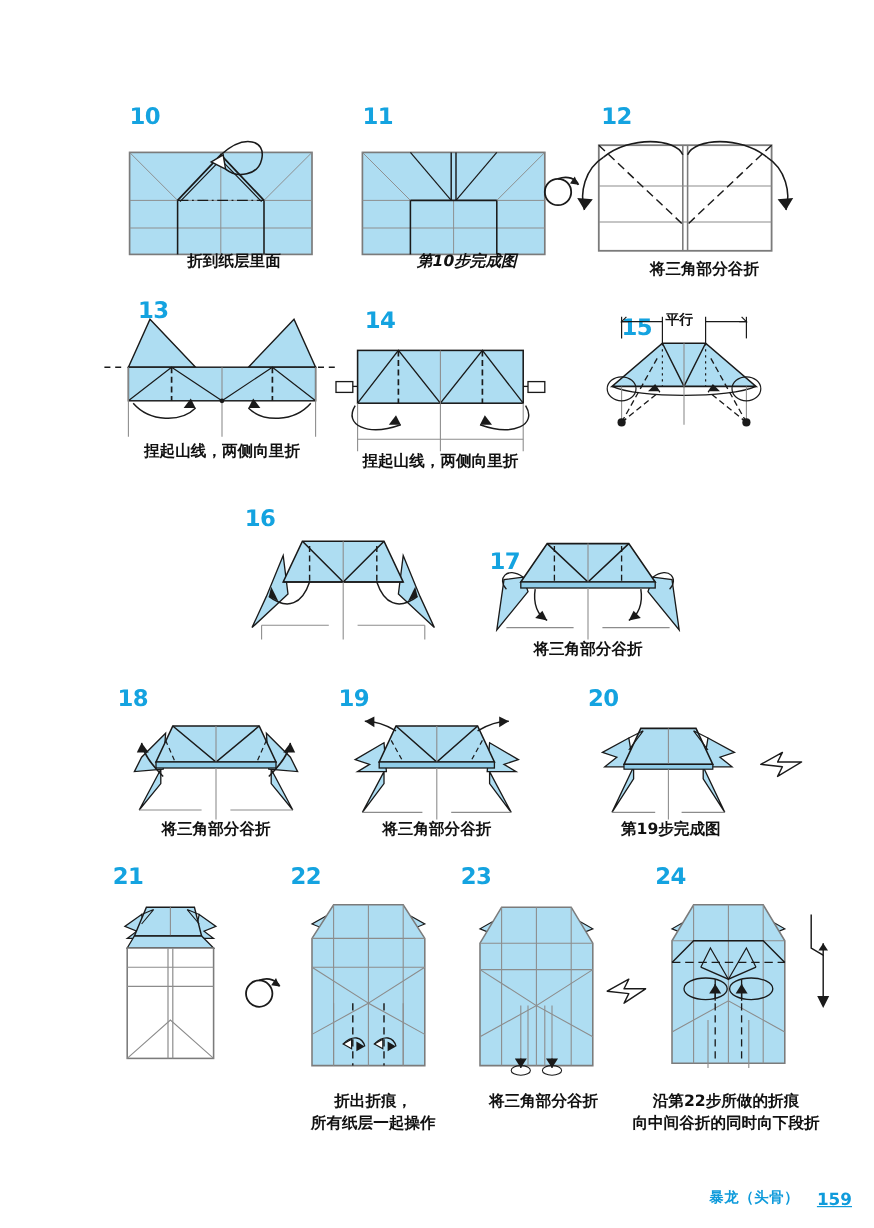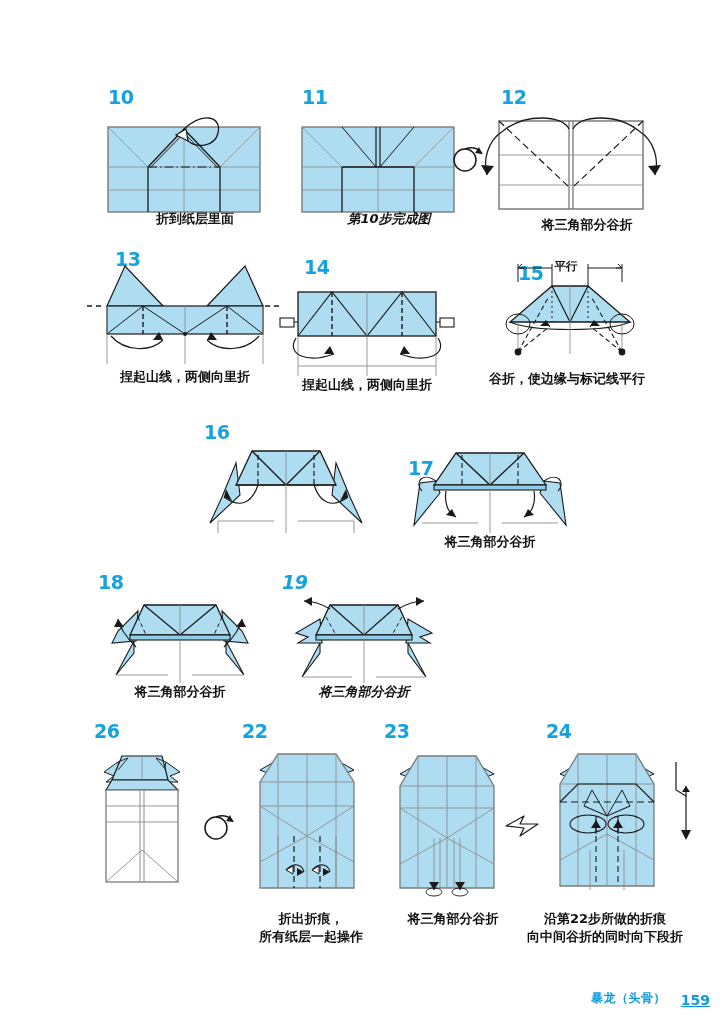--- a/index.html
+++ b/index.html
@@ -221,21 +221,20 @@
         <circle cx="160" cy="100" r="3.4" fill="#1A1A1A"></circle>
         <path d="M56,100 L88,74" fill="none" stroke="#1A1A1A" stroke-width="1.1" stroke-dasharray="5,3"></path>
         <path d="M88,74 L78,74 L84,68 Z" fill="#1A1A1A"></path>
         <path d="M56,100 L86,46" fill="none" stroke="#1A1A1A" stroke-width="1.1" stroke-dasharray="5,3"></path>
         <path d="M160,100 L128,74" fill="none" stroke="#1A1A1A" stroke-width="1.1" stroke-dasharray="5,3"></path>
         <path d="M128,74 L138,74 L132,68 Z" fill="#1A1A1A"></path>
         <path d="M160,100 L130,46" fill="none" stroke="#1A1A1A" stroke-width="1.1" stroke-dasharray="5,3"></path>
       </svg>
     </div>
     <div class="caption" style="left:54px;top:6px;width:100px;font-size:11.5px;">平行</div>
-    <div class="caption" style="left:-18px;top:118px;width:246px;">谷折，使边缘与标记线平行</div>
   </div>
 
   <div class="step" style="left:196px;top:423px;width:180px;height:120px;">
     <div class="stepnum" style="left:8px;top:0px;">16</div>
     <div class="fig" style="left:0px;top:18px;">
       <svg width="180" height="100" viewBox="0 0 180 100">
 
         <path d="M40,22 L26,56 L14,82 L44,54 Z" fill="#AEDDF2" stroke="#1A1A1A" stroke-width="1.1"></path>
         <path d="M140,22 L154,56 L166,82 L136,54 Z" fill="#AEDDF2" stroke="#1A1A1A" stroke-width="1.1"></path>
 
@@ -311,21 +310,21 @@
         <path d="M134,56 C144,46 150,38 152,28" fill="none" stroke="#1A1A1A" stroke-width="1.2"></path>
         <path d="M152,28 L146,36 L156,36 Z" fill="#1A1A1A"></path>
         <line x1="90" y1="49" x2="90" y2="92" stroke="#8C8C8C" stroke-width="0.9"></line>
         <line x1="26" y1="84" x2="78" y2="84" stroke="#8C8C8C" stroke-width="0.9"></line>
         <line x1="102" y1="84" x2="154" y2="84" stroke="#8C8C8C" stroke-width="0.9"></line>
       </svg>
     </div>
     <div class="caption" style="left:0px;top:110px;width:180px;">将三角部分谷折</div>
   </div>
 
-  <div class="step" style="left:274px;top:573px;width:180px;height:120px;font-style:italic;">
+  <div class="step" style="left:274px;top:573px;width:180px;height:120px;">
     <div class="stepnum" style="left:8px;top:0px;">19</div>
     <div class="fig" style="left:0px;top:18px;">
       <svg width="180" height="100" viewBox="0 0 180 100">
         <path d="M46,28 L22,42 L34,46 L24,52 L48,52 Z" fill="#AEDDF2" stroke="#1A1A1A" stroke-width="1.1"></path>
         <path d="M134,28 L158,42 L146,46 L156,52 L132,52 Z" fill="#AEDDF2" stroke="#1A1A1A" stroke-width="1.1"></path>
         <path d="M46,52 L28,86 L46,62 Z" fill="#AEDDF2" stroke="#1A1A1A" stroke-width="1.1"></path>
         <path d="M134,52 L152,86 L134,62 Z" fill="#AEDDF2" stroke="#1A1A1A" stroke-width="1.1"></path>
         <path d="M56,14 L124,14 L138,44 L42,44 Z" fill="#AEDDF2" stroke="#1A1A1A" stroke-width="1.3"></path>
         <path d="M56,14 L90,44 L124,14" fill="none" stroke="#1A1A1A" stroke-width="1.3"></path>
         <line x1="90" y1="14" x2="90" y2="44" stroke="#8C8C8C" stroke-width="0.9"></line>
@@ -337,23 +336,45 @@
         <path d="M124,18 C134,12 142,10 150,10" fill="none" stroke="#1A1A1A" stroke-width="1.2"></path>
         <path d="M150,10 L142,6 L142,15 Z" fill="#1A1A1A"></path>
         <line x1="90" y1="49" x2="90" y2="92" stroke="#8C8C8C" stroke-width="0.9"></line>
         <line x1="28" y1="86" x2="78" y2="86" stroke="#8C8C8C" stroke-width="0.9"></line>
         <line x1="102" y1="86" x2="152" y2="86" stroke="#8C8C8C" stroke-width="0.9"></line>
       </svg>
     </div>
     <div class="caption" style="left:0px;top:110px;width:180px;">将三角部分谷折</div>
   </div>
 
+  <div class="step" style="left:462px;top:573px;width:210px;height:120px;">
+    <div class="stepnum" style="left:28px;top:0px;">20</div>
+    <div class="fig" style="left:0px;top:18px;">
+      <svg width="210" height="100" viewBox="0 0 210 100">
+        <path d="M62,24 L40,36 L52,40 L42,48 L66,48 Z" fill="#AEDDF2" stroke="#1A1A1A" stroke-width="1.1"></path>
+        <path d="M128,24 L150,36 L138,40 L148,48 L124,48 Z" fill="#AEDDF2" stroke="#1A1A1A" stroke-width="1.1"></path>
+        <path d="M66,48 L48,86 L66,58 Z" fill="#AEDDF2" stroke="#1A1A1A" stroke-width="1.1"></path>
+        <path d="M124,48 L142,86 L124,58 Z" fill="#AEDDF2" stroke="#1A1A1A" stroke-width="1.1"></path>
+        <path d="M72,16 L118,16 L132,46 L58,46 Z" fill="#AEDDF2" stroke="#1A1A1A" stroke-width="1.3"></path>
+        <line x1="95" y1="16" x2="95" y2="46" stroke="#8C8C8C" stroke-width="0.9"></line>
+        <path d="M62,24 L74,18 L62,34" fill="none" stroke="#1A1A1A" stroke-width="1"></path>
+        <path d="M128,24 L116,18 L128,34" fill="none" stroke="#1A1A1A" stroke-width="1"></path>
+        <rect x="58" y="46" width="74" height="4" fill="#8FCCE8" stroke="#1A1A1A" stroke-width="1"></rect>
+        <line x1="95" y1="50" x2="95" y2="92" stroke="#8C8C8C" stroke-width="0.9"></line>
+        <line x1="48" y1="86" x2="84" y2="86" stroke="#8C8C8C" stroke-width="0.9"></line>
+        <line x1="106" y1="86" x2="142" y2="86" stroke="#8C8C8C" stroke-width="0.9"></line>
+
+        <path d="M172,46 L190,36 L186,44 L206,44 L186,56 L190,48 Z" fill="#FFFFFF" stroke="#1A1A1A" stroke-width="1.2" stroke-linejoin="round"></path>
+      </svg>
+    </div>
+    <div class="caption" style="left:-8px;top:110px;width:210px;">第19步完成图</div>
+  </div>
 
   <div class="step" style="left:88px;top:722px;width:160px;height:180px;">
-    <div class="stepnum" style="left:6px;top:0px;">26</div>
+    <div class="stepnum" style="left:6px;top:0px;">21</div>
     <div class="fig" style="left:0px;top:18px;">
       <svg width="168" height="170" viewBox="0 0 168 170">
 
         <path d="M30,22 L16,32 L26,36 L18,42 L34,42 Z" fill="#AEDDF2" stroke="#1A1A1A" stroke-width="1"></path>
         <path d="M78,22 L92,32 L82,36 L90,42 L74,42 Z" fill="#AEDDF2" stroke="#1A1A1A" stroke-width="1"></path>
         <path d="M34,16 L74,16 L80,40 L24,40 Z" fill="#AEDDF2" stroke="#1A1A1A" stroke-width="1.2"></path>
         <line x1="54" y1="16" x2="54" y2="40" stroke="#8C8C8C" stroke-width="0.9"></line>
         <path d="M30,22 L40,18 L30,30" fill="none" stroke="#1A1A1A" stroke-width="0.9"></path>
         <path d="M78,22 L68,18 L78,30" fill="none" stroke="#1A1A1A" stroke-width="0.9"></path>
         <path d="M24,40 L18,50 L90,50 L80,40 Z" fill="#AEDDF2" stroke="#1A1A1A" stroke-width="1.1"></path>

